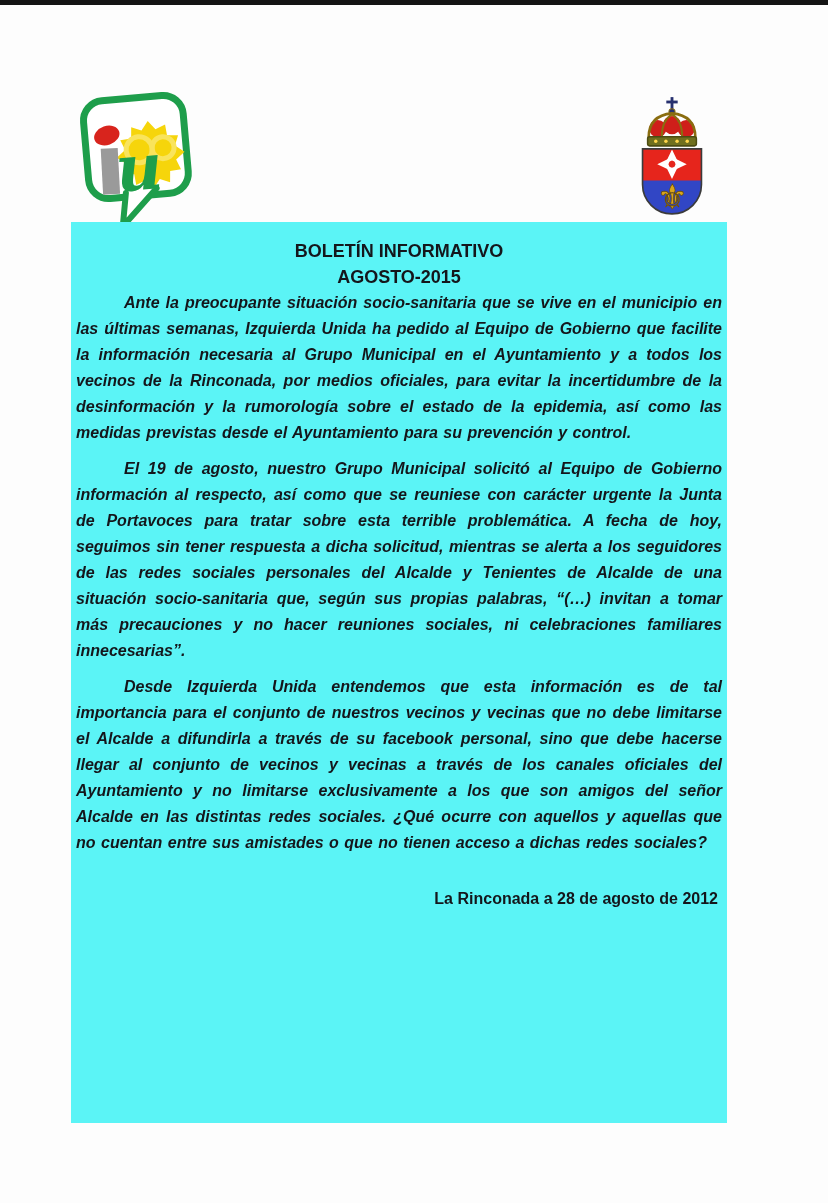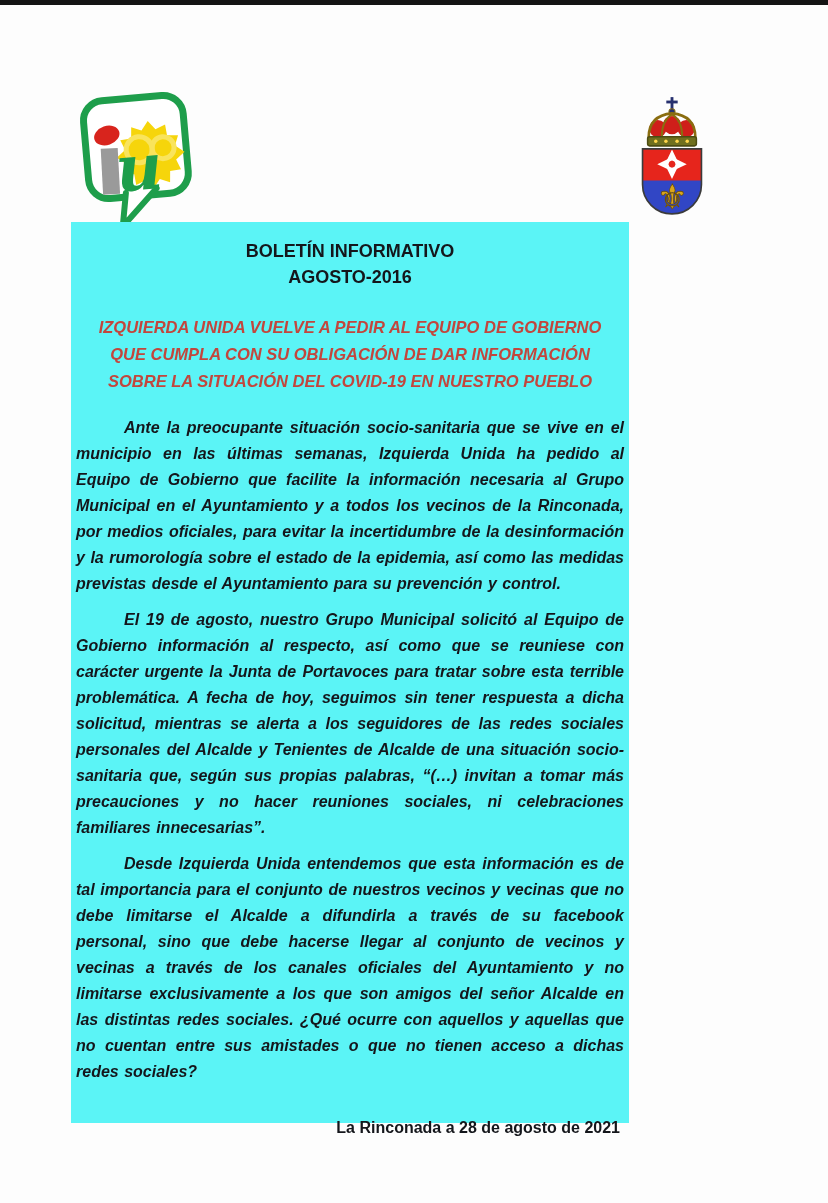--- a/index.html
+++ b/index.html
@@ -18,21 +18,21 @@
     font-family:"Liberation Sans",sans-serif;
   }
   .top-bar{
     position:absolute;top:0;left:0;width:828px;height:5px;
     background:var(--topbar-color);
   }
   .iu-logo{position:absolute;left:76px;top:88px;width:120px;height:140px;}
   .crest{position:absolute;left:634px;top:90px;width:76px;height:128px;}
   .bulletin{
     position:absolute;left:71px;top:222px;
-    width:558px;height:901px;
+    width:656px;height:901px;
     box-sizing:border-box;
     padding:16px 5px 0 5px;
     background:var(--bulletin-background);
     color:var(--text-color);
     font-weight:bold;
     font-size:16px;
     line-height:26px;
   }
   .title-block{text-align:center;font-size:18px;line-height:26px;}
   .headline{
@@ -101,28 +101,27 @@
         <polygon points="51.5,73 38,66.5 40.5,73 38,79.5"></polygon>
       </g>
       <text x="37.5" y="117" text-anchor="middle" font-size="34" font-family="'DejaVu Sans',sans-serif" fill="#D9A61C" stroke="#6b4e08" stroke-width="0.7">⚜</text>
       <path d="M8,58 H66 V93 A29,29 0 0 1 8,93 Z" fill="none" stroke="#3b3b3b" stroke-width="1.6"></path>
     </svg>
   </div>
 
   <main class="bulletin">
     <div class="title-block">
       <div>BOLETÍN INFORMATIVO</div>
-      <div>AGOSTO-2016</div>
+      <div>AGOSTO-2015</div>
     </div>
 
-    <h2 class="headline">IZQUIERDA UNIDA VUELVE A PEDIR AL EQUIPO DE GOBIERNO QUE CUMPLA CON SU OBLIGACIÓN DE DAR INFORMACIÓN SOBRE LA SITUACIÓN DEL COVID-19 EN NUESTRO PUEBLO</h2>
 
     <p class="para">Ante la preocupante situación socio-sanitaria que se vive en el municipio en las últimas semanas, Izquierda Unida ha pedido al Equipo de Gobierno que facilite la información necesaria al Grupo Municipal en el Ayuntamiento y a todos los vecinos de la Rinconada, por medios oficiales, para evitar la incertidumbre de la desinformación y la rumorología sobre el estado de la epidemia, así como las medidas previstas desde el Ayuntamiento para su prevención y control.</p>
     <p class="para">El 19 de agosto, nuestro Grupo Municipal solicitó al Equipo de Gobierno información al respecto, así como que se reuniese con carácter urgente la Junta de Portavoces para tratar sobre esta terrible problemática. A fecha de hoy, seguimos sin tener respuesta a dicha solicitud, mientras se alerta a los seguidores de las redes sociales personales del Alcalde y Tenientes de Alcalde de una situación socio-sanitaria que, según sus propias palabras, “(…) invitan a tomar más precauciones y no hacer reuniones sociales, ni celebraciones familiares innecesarias”.</p>
     <p class="para">Desde Izquierda Unida entendemos que esta información es de tal importancia para el conjunto de nuestros vecinos y vecinas que no debe limitarse el Alcalde a difundirla a través de su facebook personal, sino que debe hacerse llegar al conjunto de vecinos y vecinas a través de los canales oficiales del Ayuntamiento y no limitarse exclusivamente a los que son amigos del señor Alcalde en las distintas redes sociales. ¿Qué ocurre con aquellos y aquellas que no cuentan entre sus amistades o que no tienen acceso a dichas redes sociales?</p>
 
     <div class="link-block">
     </div>
 
-    <div class="dateline">La Rinconada a 28 de agosto de 2021</div>
+    <div class="dateline">La Rinconada a 28 de agosto de 2012</div>
   </main>
 
 </div>
 
 </body></html>

